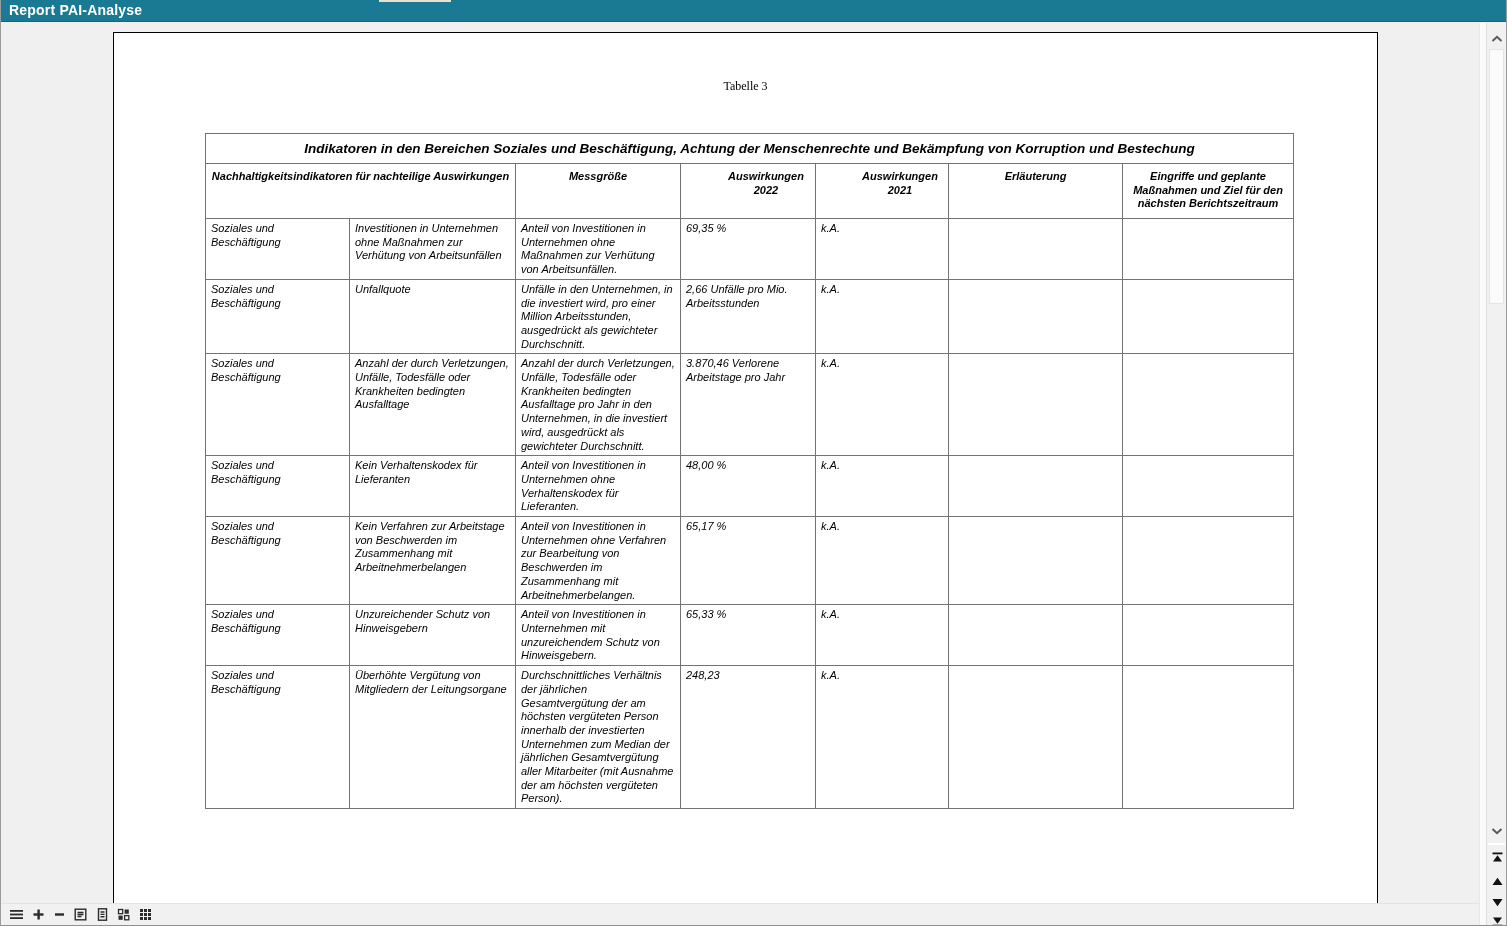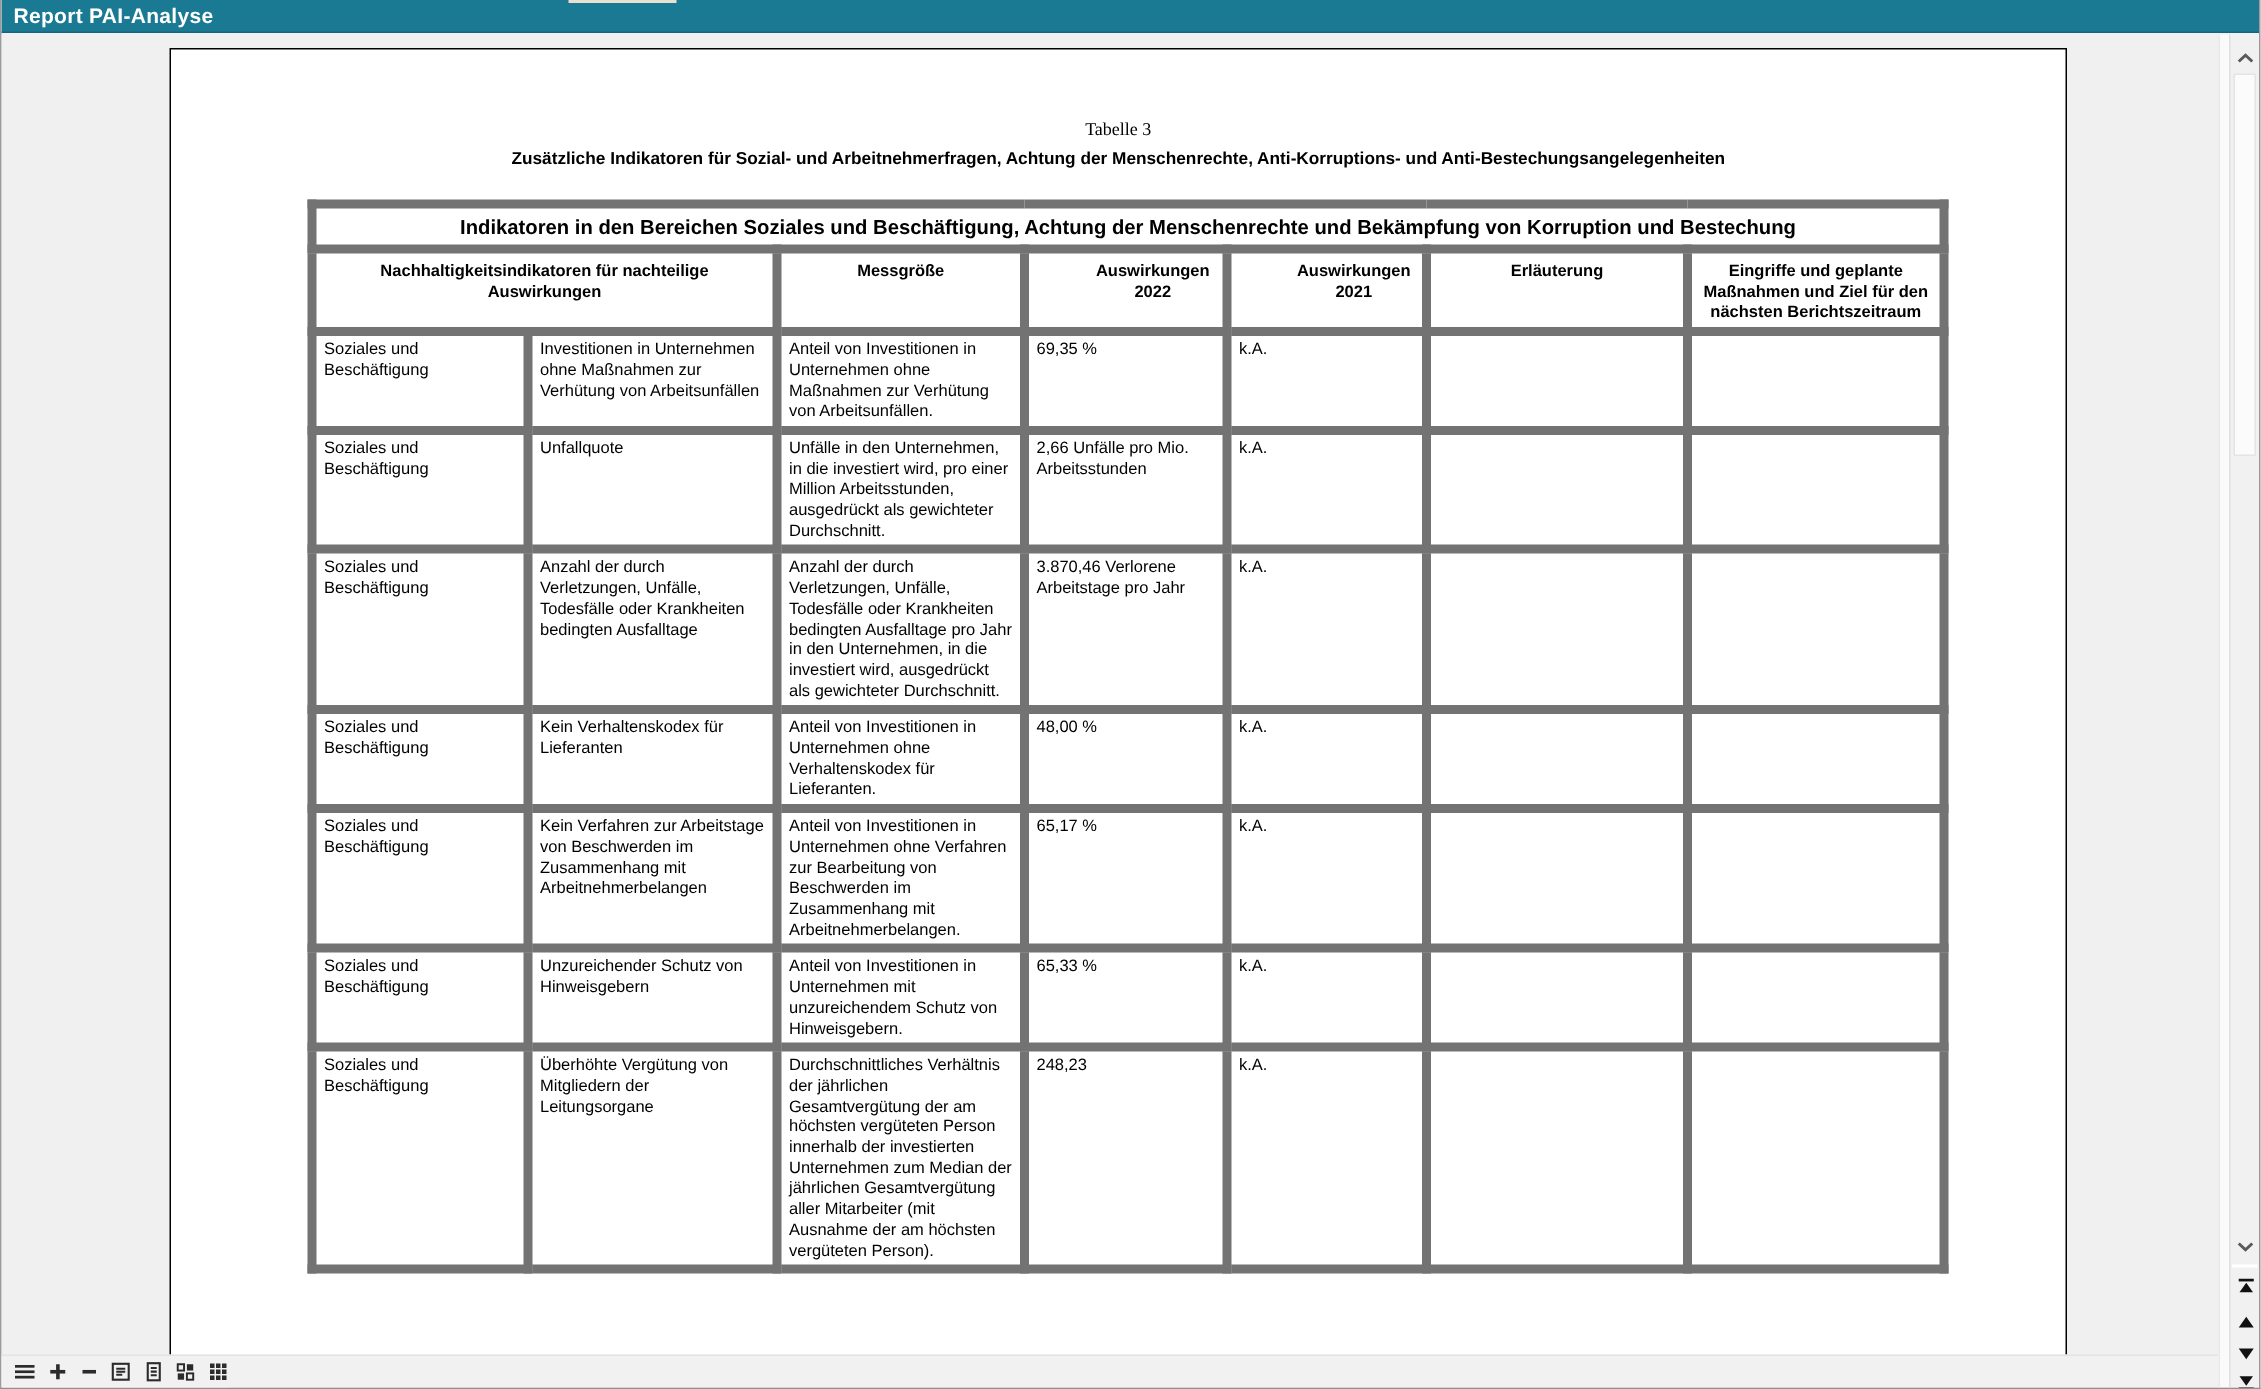--- a/index.html
+++ b/index.html
@@ -21,21 +21,21 @@
   
   .page { position:absolute; left:112px; top:9px; width:1265px; height:874px;
     background:#ffffff; border:1px solid #000000; overflow:hidden; }
   .caption { position:absolute; left:0; top:46px; width:100%; text-align:center;
     font-size:12px; color:#000;font-family:Liberation Serif, serif; }
   .subtitle { position:absolute; left:0; top:67px; width:100%; text-align:center;
     font-size:11.5px; font-weight:bold; color:#000; }
 
   table.report { position:absolute; left:91px; top:100px; width:1088px;
     border-collapse:collapse; table-layout:fixed; }
-  table.report th, table.report td { border:6px solid #737373; color:#000; }
+  table.report th, table.report td { border:1px solid #737373; color:#000;font-style:italic; }
   th.band { height:30px; font-size:13.5px; font-weight:bold; text-align:center; vertical-align:middle; padding:2px 6px; }
   tr.cols th { height:55px; font-size:11px; font-weight:bold; text-align:center;
     vertical-align:top; padding:6px 4px 2px 4px; line-height:13.7px; }
   tr.cols th.pre { white-space:pre-line;padding-left:40px; }
   tbody td { font-size:11px; line-height:13.7px; vertical-align:top;
     text-align:left; padding:3px 5px 2px 5px; }
 
   .pagenum { position:absolute; left:91px; top:848px; width:1088px; text-align:right;
     font-size:11.5px; color:#000; }
 
@@ -64,21 +64,20 @@
 
 <div class="titlebar">
   <span class="title">Report PAI-Analyse</span>
   <div class="titlebar-notch"></div>
 </div>
 
 <div class="viewer">
 
   <div class="page">
     <div class="caption">Tabelle 3</div>
-    <div class="subtitle">Zusätzliche Indikatoren für Sozial- und Arbeitnehmerfragen, Achtung der Menschenrechte, Anti-Korruptions- und Anti-Bestechungsangelegenheiten</div>
 
     <table class="report">
       <colgroup>
         <col style="width:144px">
           <col style="width:166px">
           <col style="width:165px">
         <col style="width:135px">
           <col style="width:133px">
           <col style="width:174px">
           <col style="width:171px">

